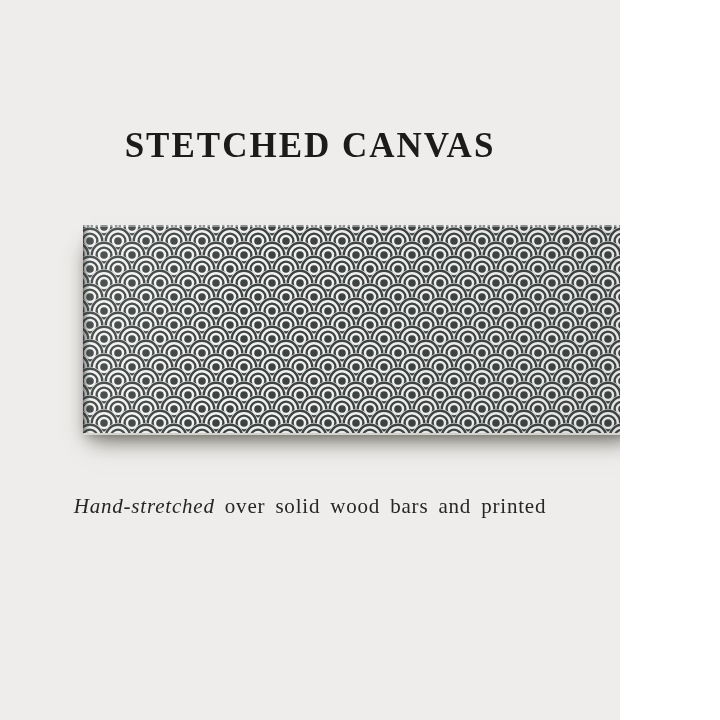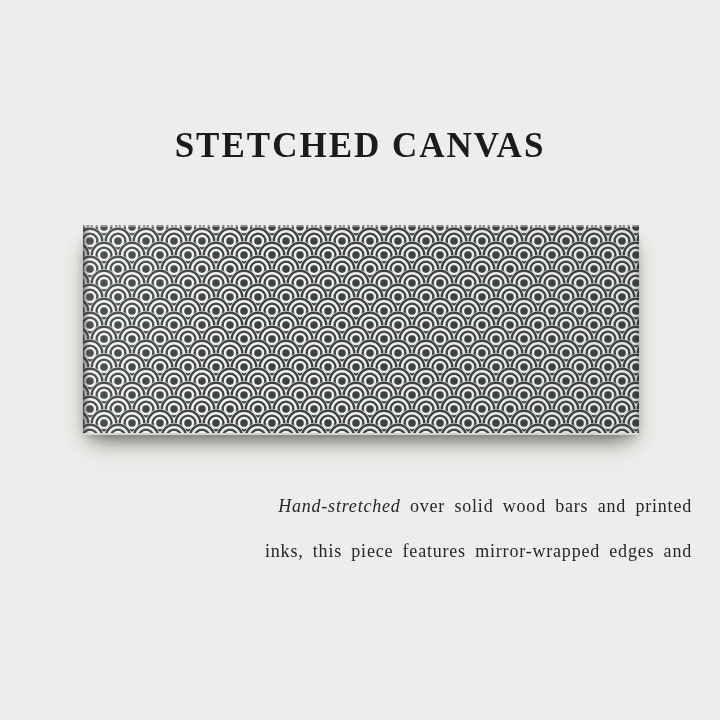--- a/index.html
+++ b/index.html
@@ -1,21 +1,21 @@
 <!DOCTYPE html>
 <html style="--background: #eeedeb; --title_text: #1b1b1b; --body_text: #262626; --pattern_dark: #3a4140; --pattern_light: #f7f6f4;"><head>
 <meta charset="utf-8">
 <style>
   html, body {
     margin: 0;
     padding: 0;
   }
   .page {
     position: relative;
-    width: 720px;
+    width: 620px;
     height: 720px;
     background: var(--background, #eeedeb);
     overflow: hidden;
     font-family: "Liberation Serif", serif;
   }
   .title {
     position: absolute;
     top: 126px;
     left: 0;
     right: 0;
@@ -85,24 +85,24 @@
       rgba(255, 255, 255, 0.10) 0%,
       rgba(255, 255, 255, 0.0) 30%,
       rgba(58, 65, 64, 0.05) 75%,
       rgba(58, 65, 64, 0.09) 100%);
     box-shadow: inset 0 0 16px rgba(58, 65, 64, 0.08);
   }
   .description {
     position: absolute;
     top: 484px;
     left: 40px;
-    right: 28px;
-    text-align: right;
+    right: 40px;
+    text-align: center;
     font-family: "Liberation Serif", serif;
-    font-size: 18px;
+    font-size: 21px;
     line-height: 45px;
     letter-spacing: 0.8px;
     word-spacing: 4px;
     color: var(--body_text, #262626);
   }
   .desc-line em {
     font-style: italic;
   }
 </style>
 </head>
@@ -141,16 +141,15 @@
     </svg>
     <div class="sheen"></div>
     <div class="edge-left"></div>
     <div class="edge-right"></div>
     <div class="edge-top"></div>
     <div class="edge-bottom"></div>
   </div>
 
   <div class="description">
       <div class="desc-line"><em>Hand-stretched</em><span> over solid wood bars and printed</span></div>
-      <div class="desc-line"><span>inks, this piece features mirror-wrapped edges and</span></div>
     </div>
 
 </div>
 
 </body></html>

